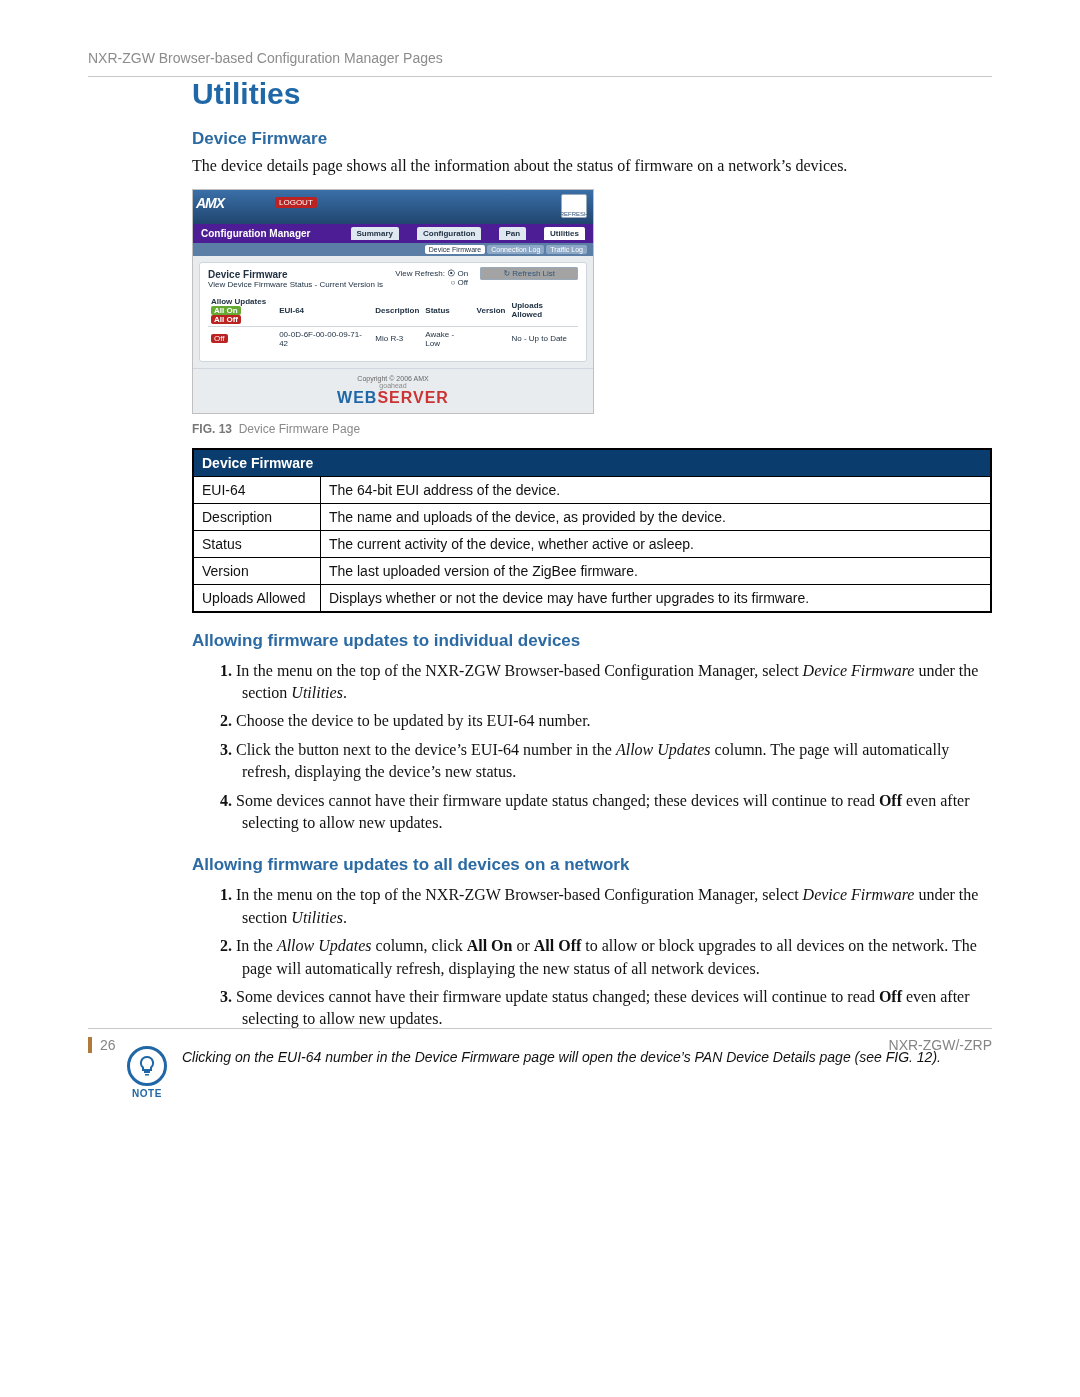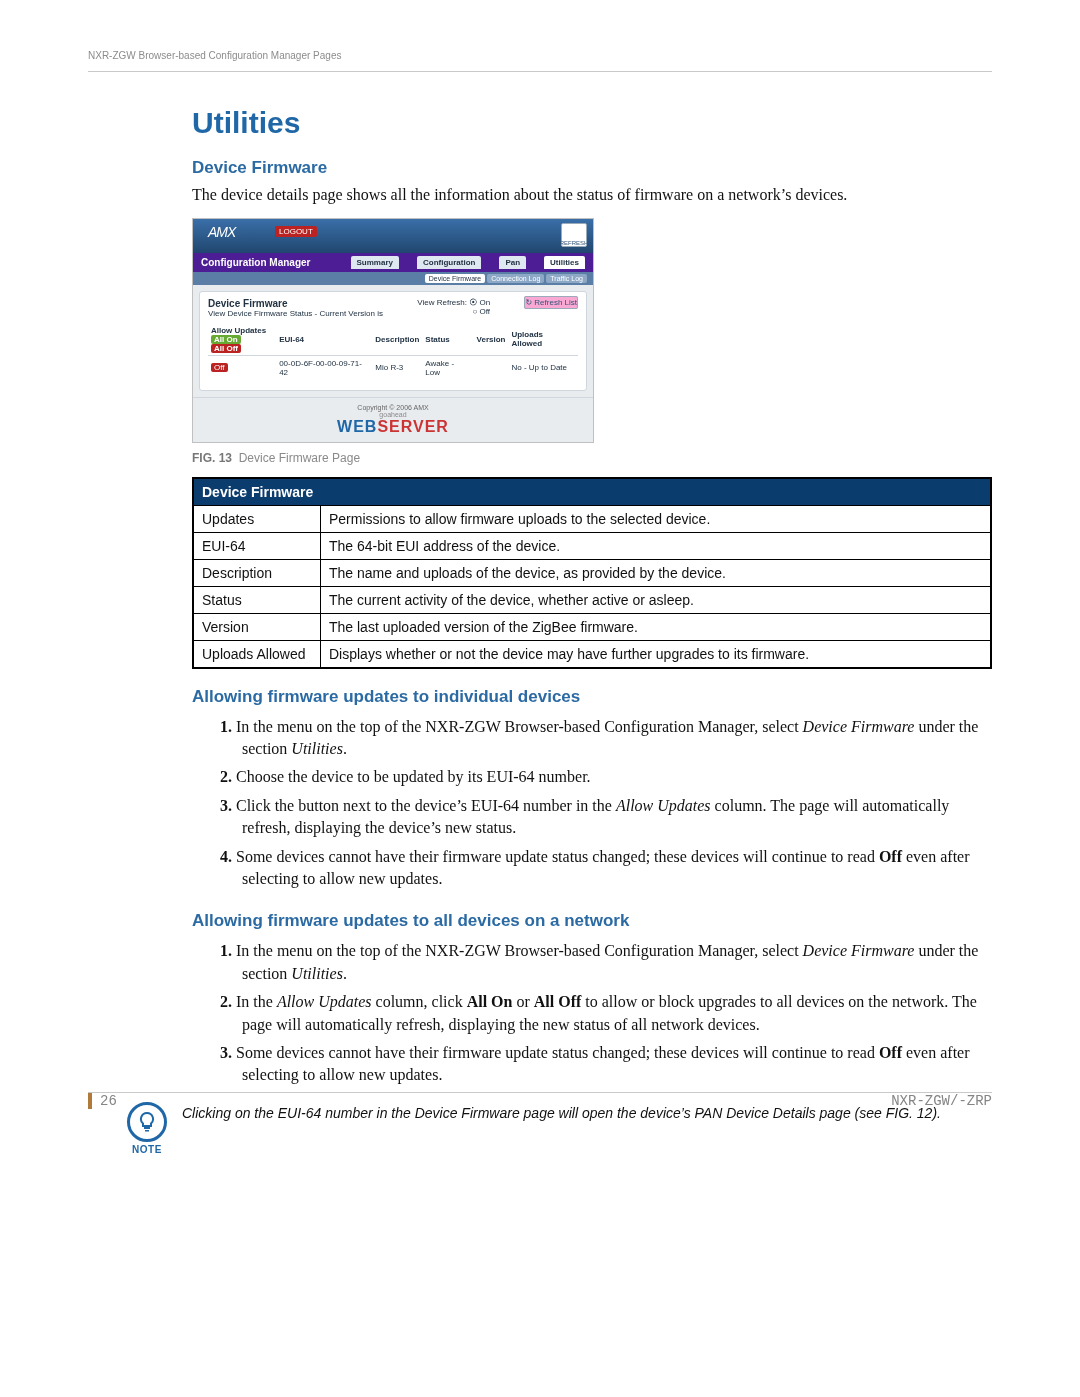--- a/index.html
+++ b/index.html
@@ -21,24 +21,23 @@
     position:relative;
     box-sizing:border-box;
   }
   .page{
     padding:50px 88px 0 88px;
     position:relative;
   }
   .running-head{
     font-family:"Segoe UI","Trebuchet MS",Arial,sans-serif;
     color:var(--header-gray);
-    font-size:10px;
+    font-size:14px;
     border-bottom:1px solid var(--rule);
     padding-bottom:10px;
-    margin-bottom:34px;
   }
   .content{
     margin-left:104px;
     max-width:812px;
   }
   h1.section-title{
     font-family:"Segoe UI","Trebuchet MS",Arial,sans-serif;
     color:var(--brand-blue);
     font-weight:600;
     font-size:30px;
@@ -66,21 +65,21 @@
     margin:4px 0 4px 0;
     overflow:hidden;
   }
   .fs-top{
     background:linear-gradient(#3a6fa8,#20466f);
     height:34px;
     position:relative;
     color:#fff;
   }
   .fs-logo{
-    position:absolute;left:15px;top:5px;font-weight:400;font-style:italic;
+    position:absolute;left:3px;top:5px;font-weight:700;font-style:italic;
     font-size:14px;letter-spacing:-1px;
   }
   .fs-logout{
     position:absolute;left:82px;top:7px;background:#b22;color:#fff;
     border-radius:2px;padding:1px 4px;font-size:8px;
   }
   .fs-refresh-top{
     position:absolute;right:6px;top:4px;background:#fff;border:1px solid #9ab;
     width:24px;height:22px;border-radius:2px;
     display:flex;align-items:flex-end;justify-content:center;font-size:6px;color:#357;
@@ -91,21 +90,21 @@
   }
   .fs-tabs{display:flex;gap:18px}
   .fs-tab{background:#dfe7f0;color:#234;border-radius:2px 2px 0 0;padding:2px 6px;font-size:8px}
   .fs-tab.active{background:#fff}
   .fs-subtabs{background:#5a7ea6;padding:2px 6px;display:flex;justify-content:flex-end;gap:2px}
   .fs-subtab{background:#8ca8c6;color:#fff;border-radius:2px;padding:1px 4px;font-size:7px}
   .fs-subtab.active{background:#fff;color:#234}
   .fs-panel{background:#fff;margin:6px;border:1px solid #cfd6de;border-radius:3px;padding:6px 8px 10px 8px;}
   .fs-panel-head{display:flex;justify-content:space-between;align-items:flex-start;font-size:8px;color:#234}
   .fs-panel-title{font-weight:bold;font-size:10px;color:#234}
-  .fs-refresh-btn{border:1px solid #9ab;border-radius:2px;padding:1px 0;background:#f9a8d4;color:#357;white-space:nowrap}
+  .fs-refresh-btn{border:1px solid #9ab;border-radius:2px;padding:1px 22px;background:#a3a3a3;color:#357;white-space:nowrap}
   .fs-table{width:100%;border-collapse:collapse;margin-top:6px;font-size:8px}
   .fs-table th{border-bottom:1px solid #cfd6de;text-align:left;font-weight:bold;padding:2px 3px;color:#234}
   .fs-table td{padding:3px 3px;color:#234}
   .fs-pill-g{display:inline-block;background:#6a3;color:#fff;border-radius:2px;padding:0 3px;margin-right:1px}
   .fs-pill-r{display:inline-block;background:#b22;color:#fff;border-radius:2px;padding:0 3px}
   .fs-footer{background:#e9ecef;text-align:center;padding:6px 0;color:#666;font-size:7px;border-top:1px solid #cfd6de}
   .fs-goahead{font-size:7px;color:#888}
   .fs-ws{font-family:Arial;font-weight:700;color:#1f67a6;font-size:16px;letter-spacing:1px}
   .fs-ws .red{color:#c33}
   .fig-caption{
@@ -145,23 +144,23 @@
   .bulb{
     width:34px;height:34px;border:3px solid var(--brand-blue);border-radius:50%;
     margin:0 auto;display:flex;align-items:center;justify-content:center;
   }
   .bulb svg{display:block}
   .note-label{color:var(--brand-blue);font-size:10px;font-weight:700;letter-spacing:0.5px;margin-top:2px}
   .note-text{font-style:italic;font-family:Arial,Helvetica,sans-serif;font-size:14px;line-height:1.4;margin-top:2px}
   .footer{
     position:absolute;left:88px;right:88px;bottom:46px;
     border-top:1px solid var(--rule);
-    font-family:Liberation Mono, monospace;
+    font-family:Liberation Sans, sans-serif;
     color:var(--footer);font-size:14px;
-    display:flex;justify-content:space-between;margin-top:24px;
+    display:flex;justify-content:space-between;padding-top:8px;margin-top:24px;
   }
   .footer .tick{border-left:4px solid #b07b3a;padding-left:8px}
   .em{font-style:italic}
   .b{font-weight:700}
 </style>
 </head>
 <body>
 
 <div class="page">
   <div class="running-head">NXR-ZGW Browser-based Configuration Manager Pages</div>
@@ -247,24 +246,20 @@
     </div>
 
     <table class="doc-table">
       <thead>
           <tr>
             <th colspan="2">Device Firmware</th>
           </tr>
         </thead>
       <tbody id="doc-table-body">
           <tr>
-            <td class="key">Updates</td>
-            <td>Permissions to allow firmware uploads to the selected device.</td>
-          </tr>
-          <tr>
             <td class="key">EUI-64</td>
             <td>The 64-bit EUI address of the device.</td>
           </tr>
           <tr>
             <td class="key">Description</td>
             <td>The name and uploads of the device, as provided by the device.</td>
           </tr>
           <tr>
             <td class="key">Status</td>
             <td>The current activity of the device, whether active or asleep.</td>

